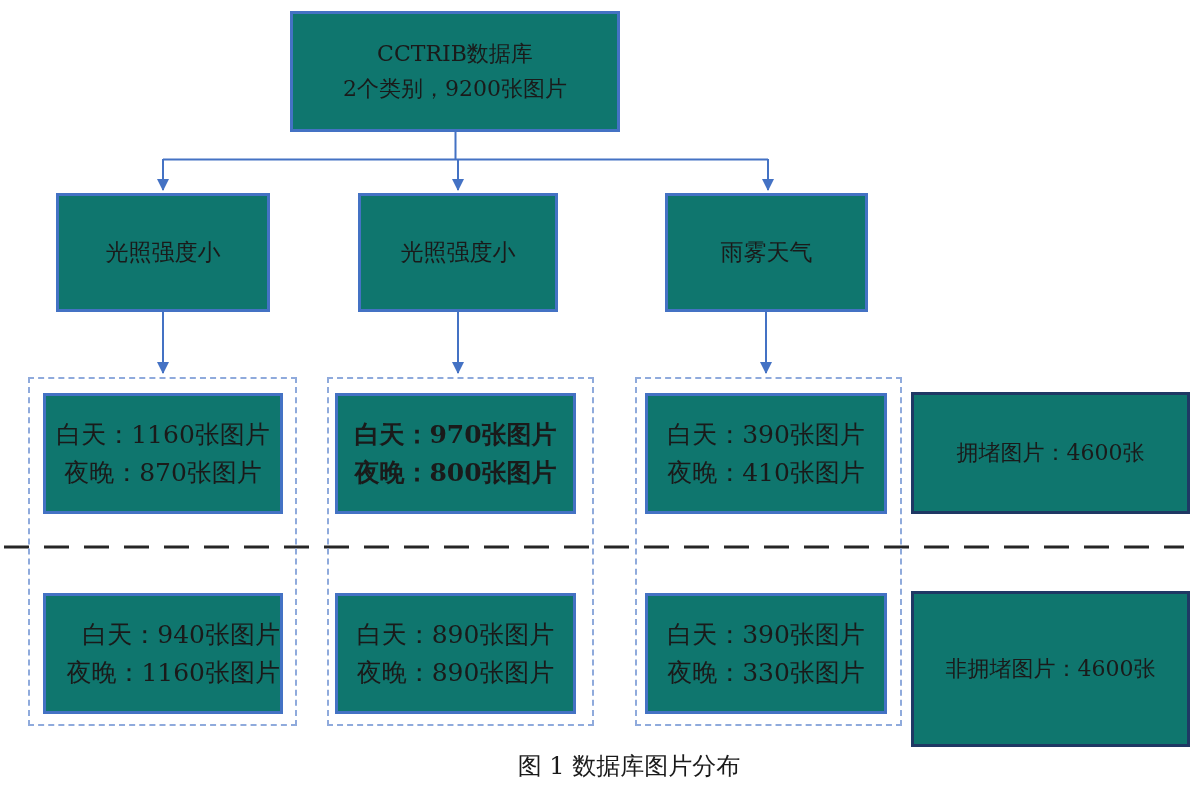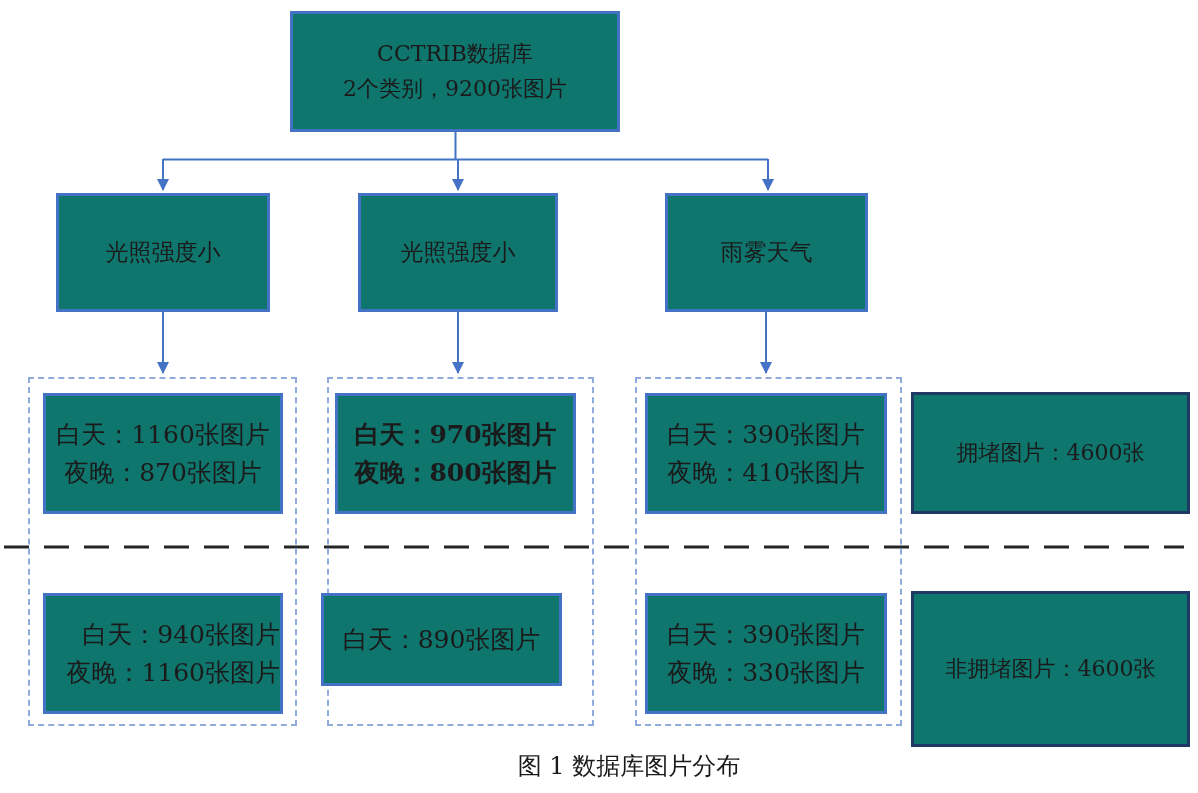--- a/index.html
+++ b/index.html
@@ -83,22 +83,23 @@
   </div>
   <div class="abs node solid-blue leaf-box" style="left:645px;top:393px;width:242px;height:121px;">
     <div>白天：390张图片</div>
     <div>夜晚：410张图片</div>
   </div>
 
   <div class="abs node solid-blue leaf-box" style="left:43px;top:593px;width:240px;height:121px;align-items:flex-end;">
     <div>白天：940张图片</div>
     <div>夜晚：1160张图片</div>
   </div>
-  <div class="abs node solid-blue leaf-box" style="left:321px;top:593px;width:241px;height:93px;">
+  <div class="abs node solid-blue leaf-box" style="left:335px;top:593px;width:241px;height:121px;">
     <div>白天：890张图片</div>
+    <div>夜晚：890张图片</div>
   </div>
   <div class="abs node solid-blue leaf-box" style="left:645px;top:593px;width:242px;height:121px;">
     <div>白天：390张图片</div>
     <div>夜晚：330张图片</div>
   </div>
 
   <div class="abs node dark-navy total-box" style="left:911px;top:392px;width:279px;height:122px;">
     <div>拥堵图片：4600张</div>
   </div>
   <div class="abs node dark-navy total-box" style="left:911px;top:591px;width:279px;height:156px;">

